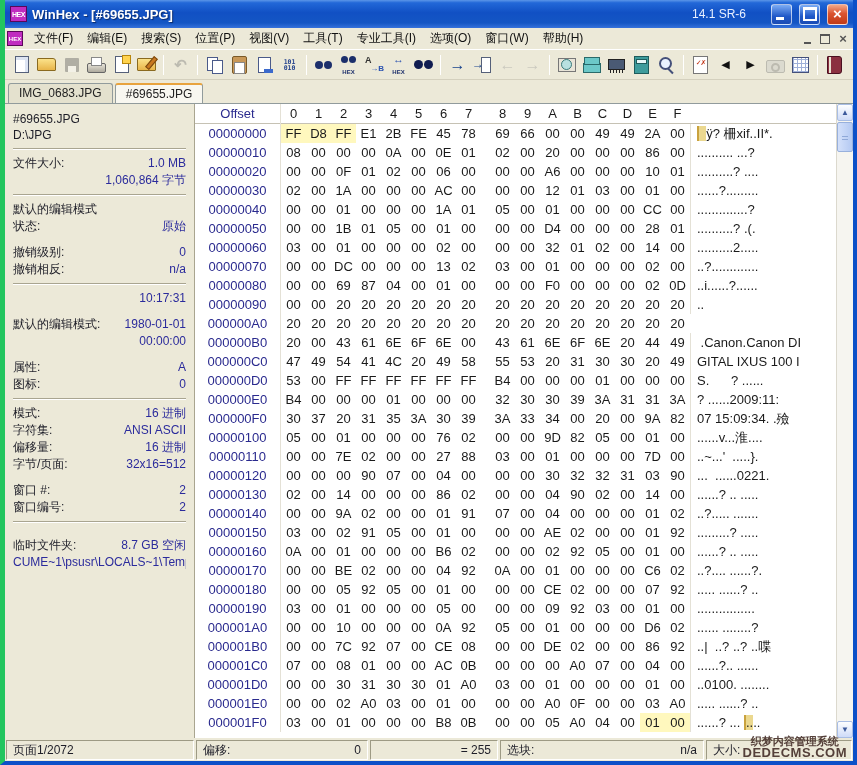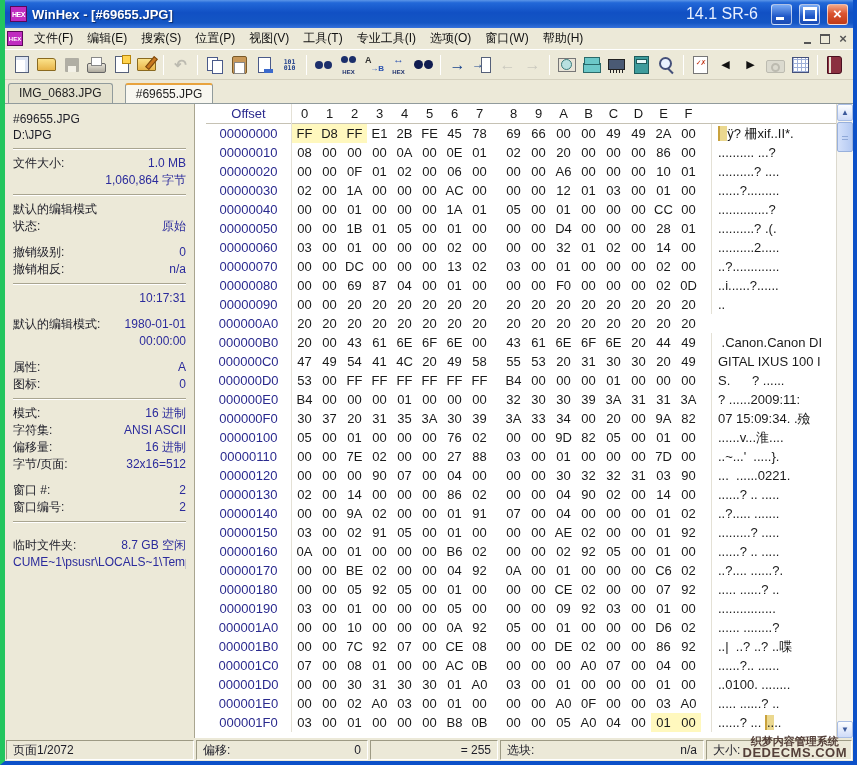--- a/index.html
+++ b/index.html
@@ -5,21 +5,21 @@
   html,body{margin:0;padding:0;background:#777;}
   *{box-sizing:border-box;font-family:"Liberation Sans",sans-serif;}
   .window{position:relative;width:857px;height:765px;background:#ECE9D8;
     border-left:5px solid #22c55e;border-right:4px solid #0C50C8;border-bottom:4px solid #0C50C8;overflow:hidden;}
   
   .titlebar{height:28px;display:flex;align-items:center;padding:0 5px;gap:5px;
     background:linear-gradient(180deg,#5C96E8 0%,#2268D8 10%,#1150C4 45%,#1456C4 82%,#3672DC 100%);}
   .app-icon{width:17px;height:16px;background:#C02CC0;border:1px solid #5A085A;color:#fff;
     font-size:7px;font-weight:bold;display:flex;align-items:center;justify-content:center;letter-spacing:-.5px;}
   .title{flex:1;color:#fff;font-weight:bold;font-size:13px;text-shadow:1px 1px 1px #0A2A6A;}
-  .version{color:#E8F0FF;font-size:16px;margin-right:6px;}
+  .version{color:#E8F0FF;font-size:12px;margin-right:18px;}
   .tbtn{width:21px;height:21px;border-radius:3px;border:1px solid rgba(255,255,255,.65);
     display:flex;align-items:center;justify-content:center;margin-left:2px;position:relative;}
   .tbtn.min,.tbtn.max{background:linear-gradient(#7CACF4,#2058C8 60%,#1A4CB4);}
   .tbtn.close{background:linear-gradient(#F4A888,#DA5430 45%,#C03A16);}
   .tbtn.min::before{content:"";position:absolute;left:4px;bottom:4px;width:8px;height:3px;background:#fff;}
   .tbtn.max::before{content:"";width:10px;height:9px;border:2px solid #fff;border-top-width:3px;}
   .tbtn.close::before{content:"×";color:#fff;font-size:15px;font-weight:bold;margin-top:-2px;}
   
   .menubar{height:22px;display:flex;align-items:center;background:#ECE9D8;border-bottom:1px solid #fff;padding:0 2px;}
   .menu-logo{width:16px;height:15px;background:#C02CC0;border:1px solid #5A085A;color:#fff;font-size:6px;font-weight:bold;
@@ -78,44 +78,44 @@
   .ic-script::after{content:"✓✗";position:absolute;top:5px;font-size:7px;letter-spacing:-1px;color:#C03010;}
   .ic-previous::before{content:"◀";font-size:11px;color:#111;}
   .ic-next::before{content:"▶";font-size:11px;color:#111;}
   .ic-snapshot::before{content:"";width:17px;height:11px;background:#C8C4B8;border:1px solid #777;border-radius:2px;margin-top:4px;}
   .ic-snapshot::after{content:"";position:absolute;top:9px;width:5px;height:5px;border:2px solid #777;border-radius:50%;}
   .ic-data-interpreter::before{content:"";width:15px;height:14px;border:1px solid #44507A;
     background:repeating-linear-gradient(0deg,#9FB0D8 0 1px,transparent 1px 4px),repeating-linear-gradient(90deg,#9FB0D8 0 1px,transparent 1px 4px),#fff;}
   .ic-help::before{content:"";width:13px;height:16px;background:#8B3040;border:1px solid #4A1020;border-radius:1px 3px 3px 1px;}
   .ic-help::after{content:"";position:absolute;left:6px;width:2px;height:16px;background:#E8E0D0;}
   
-  .tabbar{height:23px;background:#ECE9D8;padding:2px 16px 0 3px;display:flex;align-items:flex-end;gap:10px;}
+  .tabbar{height:23px;background:#ECE9D8;padding:2px 16px 0 3px;display:flex;align-items:flex-end;}
   .tab{height:20px;line-height:18px;padding:0 10px;font-size:12px;color:#222;background:#E4E1CE;
     border:1px solid #919B9C;border-bottom:none;border-radius:3px 3px 0 0;margin-right:2px;}
   .tab.active{background:#F8F7F0;border-top:2px solid #E8A33D;font-weight:normal;}
   
   .main{display:flex;height:635px;border-top:1px solid #919B9C;}
   .infopanel{width:190px;background:#ECE9D8;border-right:1px solid #A9A590;padding:7px 8px 0 8px;position:relative;font-size:12px;}
   .fileblock div{line-height:16px;color:#1E1E28;}
   .irow{display:flex;justify-content:space-between;line-height:17px;}
   .ilabel{color:#1E1E28;white-space:nowrap;}
   .ivalue{color:#2B2B9C;text-align:right;white-space:nowrap;}
   .iwide{color:#2B2B9C;line-height:17px;white-space:nowrap;overflow:hidden;}
   .isep{border-top:1px solid #A9A590;border-bottom:1px solid #FFFFFF;margin:5px 0;}
   .igap{height:9px;}
   
-  .hexpane{flex:1;background:#fff;position:relative;overflow:hidden;padding:0 17px 0 11px;}
+  .hexpane{flex:1;background:#fff;position:relative;overflow:hidden;padding:0 17px 0 0;}
   .hexheader{height:20px;line-height:20px;border-bottom:1px solid #C6C2B4;white-space:nowrap;
     font-family:"DejaVu Sans Mono",monospace;font-size:13px;color:#2A2A8E;}
   .hrow{height:19px;line-height:19px;white-space:nowrap;font-family:"DejaVu Sans Mono",monospace;font-size:13px;}
   .ocell{display:inline-block;width:86px;text-align:center;color:#2A2A8E;border-right:1px solid #E4E1D6;}
   .bcell{display:inline-block;width:25px;text-align:center;color:#1A1A1A;}
   .bcell.g{margin-left:9px;}
   .bcell.hl{background:#FFF8BE;}
-  .acell{display:inline-block;margin-left:10px;padding-left:6px;border-left:1px solid #E4E1D6;white-space:pre;color:#1A1A1A;}
+  .acell{display:inline-block;padding-left:6px;border-left:1px solid #E4E1D6;white-space:pre;color:#1A1A1A;}
   .aseg{white-space:pre;}
   .aseg.hl{background:#EBD88F;border-left:2px solid #C9A23E;}
   
   .vscroll{position:absolute;top:0;right:0;bottom:0;width:17px;background:#F6F5F0;border-left:1px solid #DCD9CE;}
   .sb-btn{height:17px;background:linear-gradient(#FDFEFF,#CEDBF8);border:1px solid #A8BDE4;border-radius:2px;
     display:flex;align-items:center;justify-content:center;font-size:8px;color:#3C5A9C;}
   .sb-btn.down{position:absolute;bottom:0;left:0;right:0;}
   .sb-thumb{position:absolute;top:18px;left:0;right:0;height:30px;background:linear-gradient(90deg,#D3E0FA,#B4C9F2);
     border:1px solid #98B0DC;border-radius:2px;}
   .sb-thumb::after{content:"";position:absolute;left:4px;right:4px;top:12px;height:5px;

